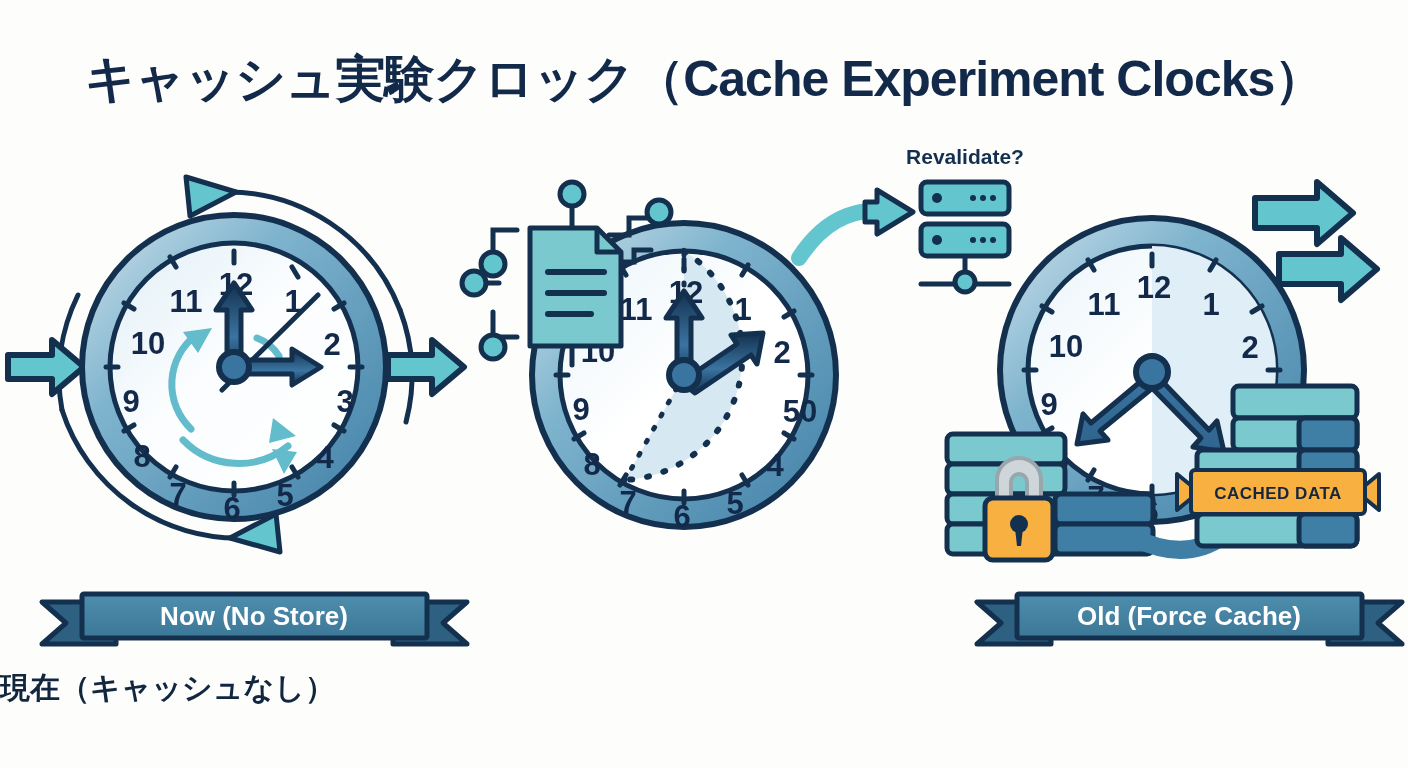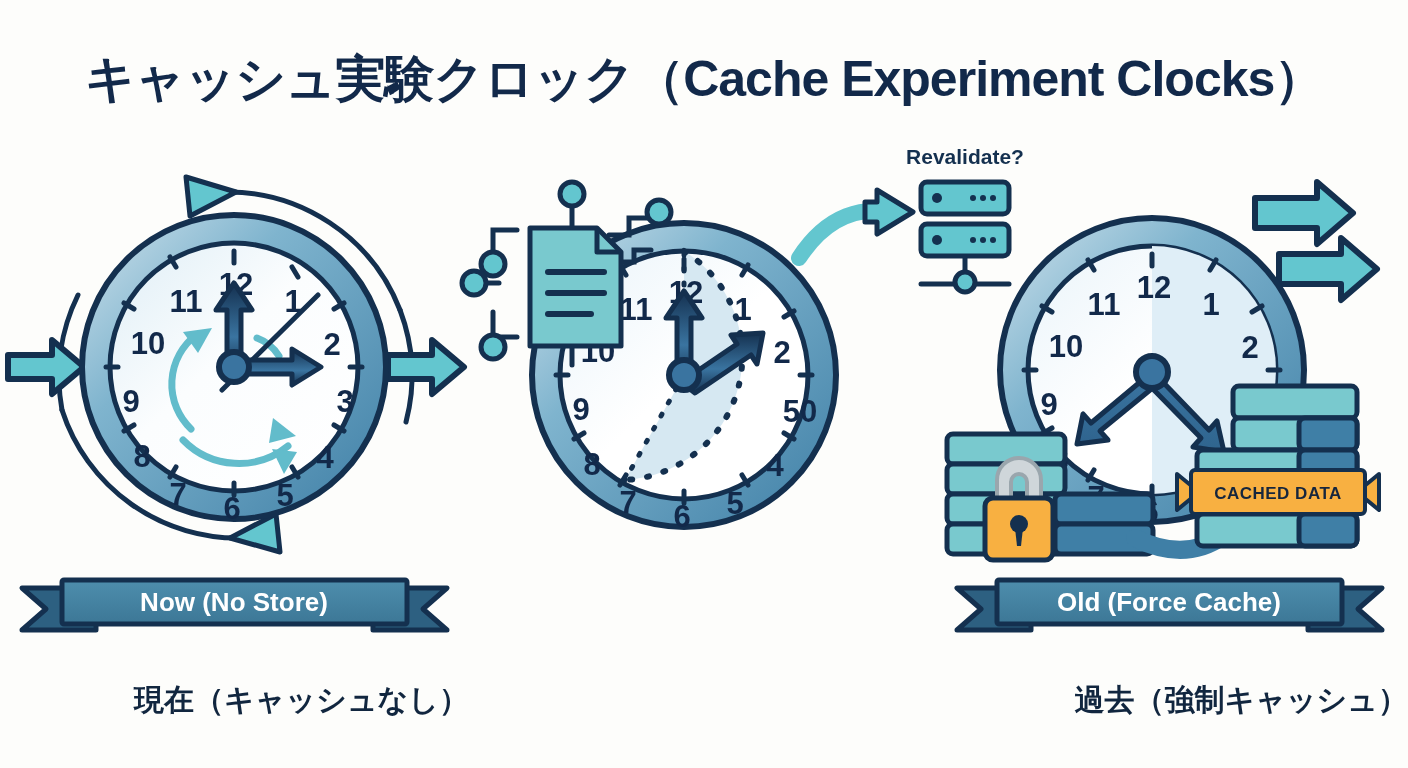--- a/index.html
+++ b/index.html
@@ -14,28 +14,28 @@
     position:absolute;left:0;top:46px;width:1408px;text-align:center;
     font-size:50px;font-weight:bold;color:#12294a;letter-spacing:-1px;
     white-space:nowrap;
   }
 
   .panel{position:absolute;top:150px;width:469px;height:430px;}
   #panel-0{left:0;}
   #panel-1{left:469px;}
   #panel-2{left:939px;}
 
-  .ribbon-wrap{position:absolute;top:578px;width:469px;height:66px;}
+  .ribbon-wrap{position:absolute;top:592px;width:469px;height:66px;padding-left:20px;}
   #ribbon-0{left:0;}
   #ribbon-1{left:469px;}
   #ribbon-2{left:939px;}
 
   .cap-jp{
-    position:absolute;top:668px;width:469px;text-align:right;
-    font-size:30px;font-weight:bold;color:#11263f;white-space:nowrap;margin-top:12px;
+    position:absolute;top:668px;width:469px;text-align:left;
+    font-size:30px;font-weight:bold;color:#11263f;white-space:nowrap;
   }
   #cap-0{left:0;}
   #cap-1{left:469px;}
   #cap-2{left:939px;}
 
   svg{display:block;overflow:visible;}
   .ribbon-text{
     font-size:26px;font-weight:bold;fill:#ffffff;
     font-family:"Liberation Sans",sans-serif;
   }
@@ -405,15 +405,14 @@
         </linearGradient>
       </defs>
       <path d="M 18 10 L 92 10 L 92 52 L 18 52 L 42 31 Z" fill="#2d6081" stroke="#14304f" stroke-width="5" stroke-linejoin="round"></path>
       <path d="M 443 10 L 369 10 L 369 52 L 443 52 L 419 31 Z" fill="#2d6081" stroke="#14304f" stroke-width="5" stroke-linejoin="round"></path>
       <rect x="58" y="2" width="345" height="44" rx="2" fill="url(#rbg2)" stroke="#14304f" stroke-width="5"></rect>
       <text class="ribbon-text" x="230" y="33" text-anchor="middle">Old (Force Cache)</text>
     </svg>
   </div>
 
   <div class="cap-jp" id="cap-0">現在（キャッシュなし）</div>
-  <div class="cap-jp" id="cap-2">過去（強制キャッシュ）</div>
 
 </div>
 
 </body></html>

